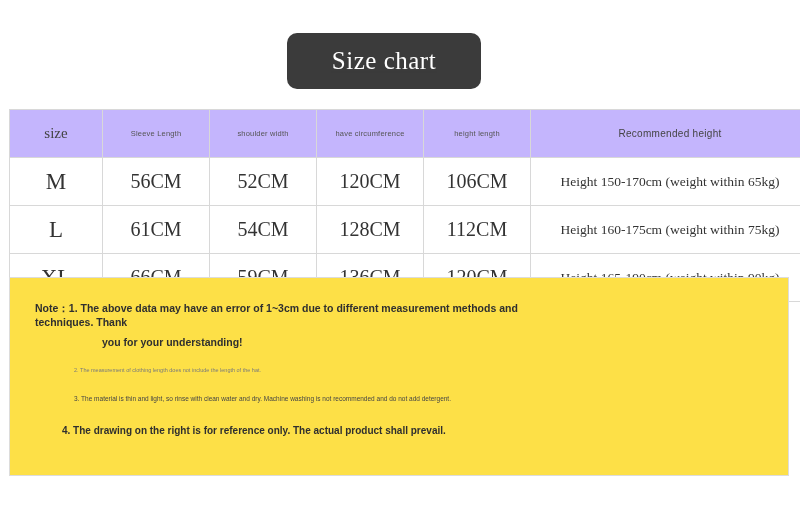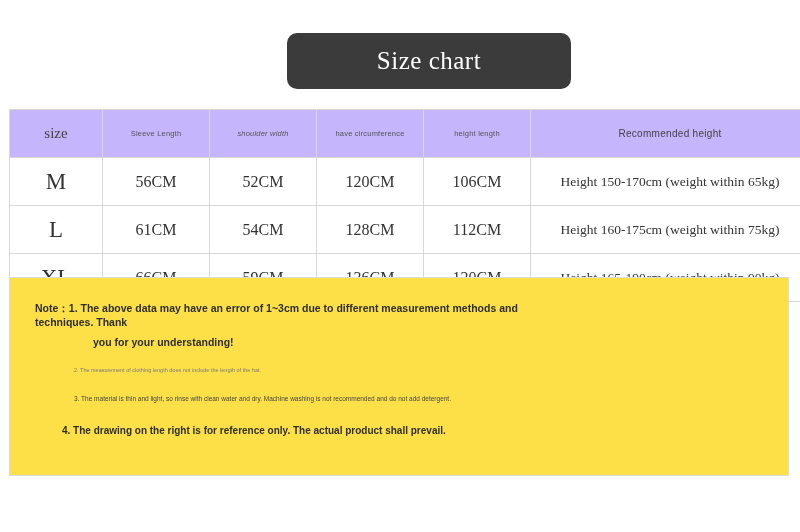--- a/index.html
+++ b/index.html
@@ -17,21 +17,21 @@
   .page {
     position: relative;
     width: 800px;
     height: 532px;
   }
   
   .title-banner {
     position: absolute;
     left: 287px;
     top: 33px;
-    width: 284px;
+    width: 194px;
     height: 56px;
     background: #3b3b3b;
     border-radius: 10px;
     display: flex;
     align-items: center;
     justify-content: center;
     text-decoration: underline;
   }
   .title-banner .title-text {
     color: #ffffff;
@@ -75,33 +75,33 @@
   }
   .body-row td {
     height: 45px;
   }
   .cell-size {
     font-size: 23px;
     font-family: "Liberation Serif", serif;
     color: #333;
   }
   .cell-val {
-    font-size: 16px;
+    font-size: 20px;
     font-family: "Liberation Serif", serif;
     color: #333;
   }
   .cell-height {
     font-size: 13.5px;
     font-family: "Liberation Serif", serif;
     color: #333;
   }
   
   .c0 { width: 90px; }
   .c1 { width: 104px; }
-  .c2 { width: 104px; font-style: italic; }
+  .c2 { width: 104px; }
   .c3 { width: 104px; }
   .c4 { width: 104px; }
   .c5 { width: 276px; }
 
   
   .notes-panel {
     position: absolute;
     left: 9px;
     top: 277px;
     width: 780px;
@@ -116,21 +116,21 @@
   }
   .note-1 {
     left: 25px;
     top: 24px;
     width: 500px;
     font-size: 10.5px;
     font-weight: bold;
     line-height: 1.3;
   }
   .note-1b {
-    left: 83px;
+    left: 92px;
     top: 58px;
     font-size: 10.5px;
     font-weight: bold;
   }
   .note-2 {
     left: 64px;
     top: 89px;
     font-size: 5.5px;
     color: #7a7a7a;
   }

